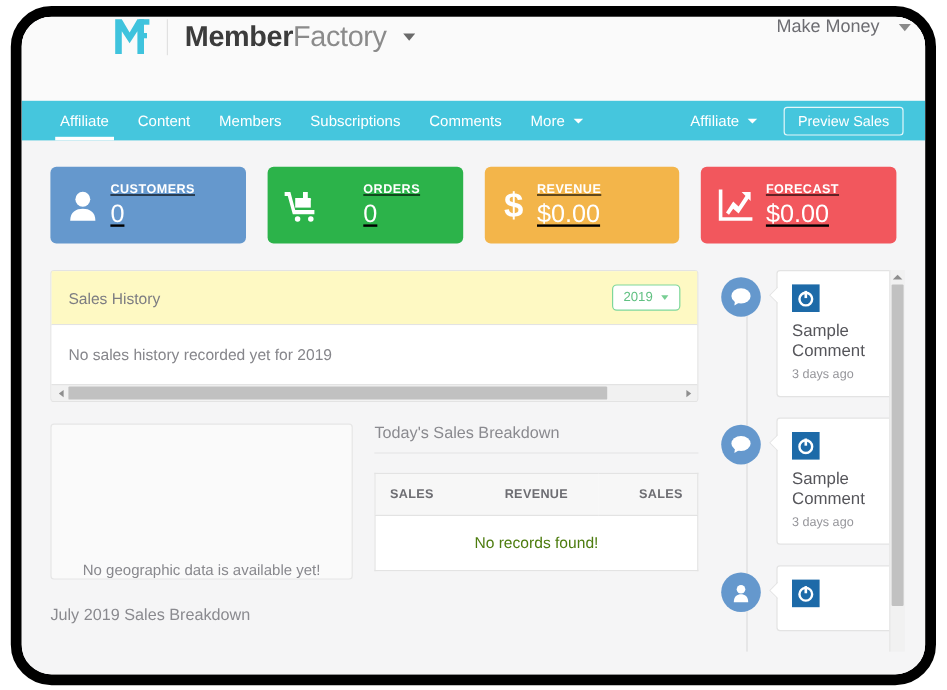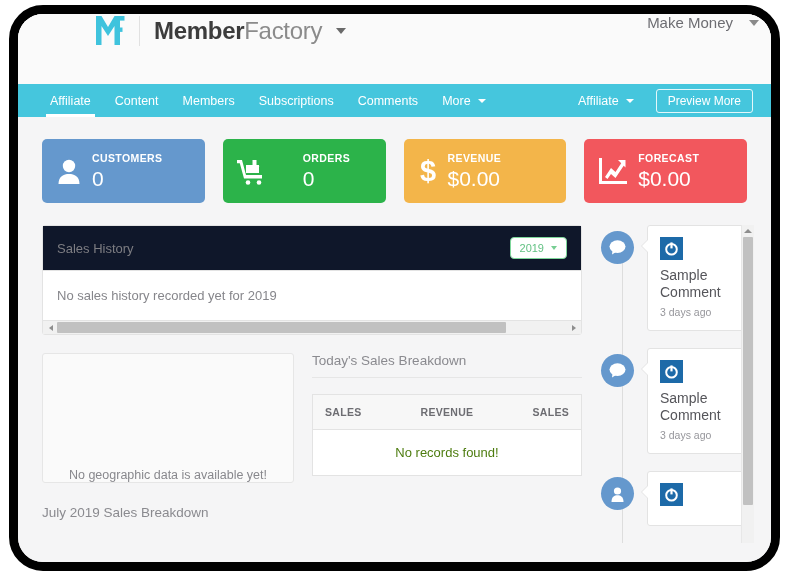--- a/index.html
+++ b/index.html
@@ -145,20 +145,21 @@
     margin-left: 9px;
     border-top-color: #77ce93;
     border-left-width: 4px; border-right-width: 4px; border-top-width: 5px;
   }
 
   
   #stat-cards {
     display: flex;
     gap: 18px;
     margin-bottom: 22px;
+    text-decoration: underline;
   }
   .stat-card {
     flex: 1;
     height: 64px;
     border-radius: 5px;
     display: flex;
     align-items: center;
     padding: 0 14px;
     color: #ffffff;
   }
@@ -181,21 +182,21 @@
   #right-col { flex: 1; position: relative; }
 
   .panel {
     background: #ffffff;
     border: 1px solid #e3e3e3;
     border-radius: 3px;
   }
   #sales-history-panel { margin-bottom: 18px; }
   #sales-history-header {
     height: 45px;
-    background: #0f172a;
+    background: #fef9c3;
     border-bottom: 1px solid #e3e3e3;
     display: flex; align-items: center;
     padding: 0 14px;
   }
   #sales-history-title { font-size: 13px; color: #7d7d82; }
   #year-select {
     margin-left: auto;
     border: 1px solid #7ed79b;
     border-radius: 4px;
     color: #62c183;
@@ -427,21 +428,21 @@
         </div>
     <div class="nav-item">
           <span>More</span>
           <span class="nav-caret"></span>
         </div>
     <div id="nav-right">
       <div class="nav-item">
             <span>Affiliate</span>
             <span class="nav-caret"></span>
           </div>
-      <div id="preview-site-button">Preview More</div>
+      <div id="preview-site-button">Preview Sales</div>
     </div>
   </div>
 
   <div id="content">
 
 
     <div id="stat-cards">
 
       <div class="stat-card card-customers">
         <svg class="stat-icon" width="26" height="28" viewBox="0 0 26 28">

